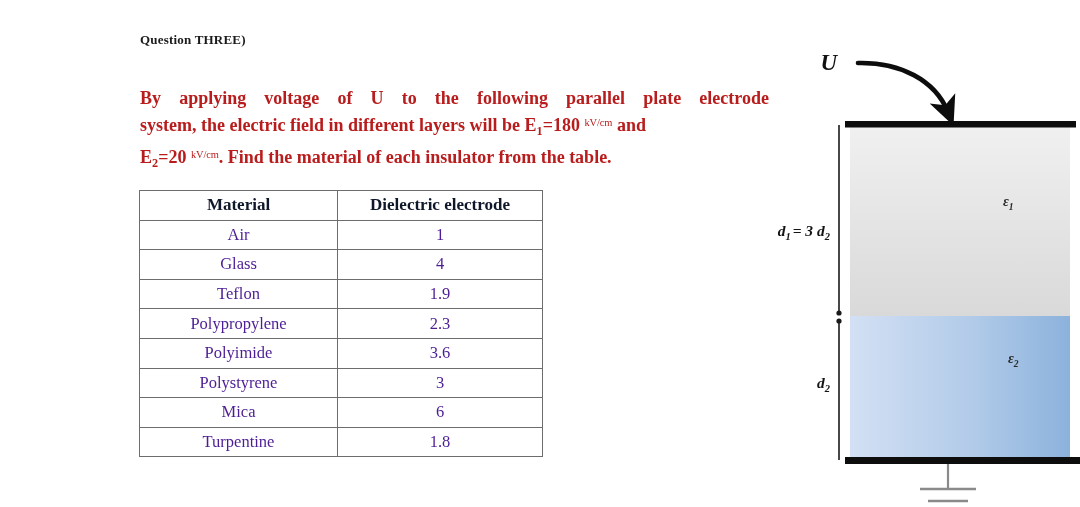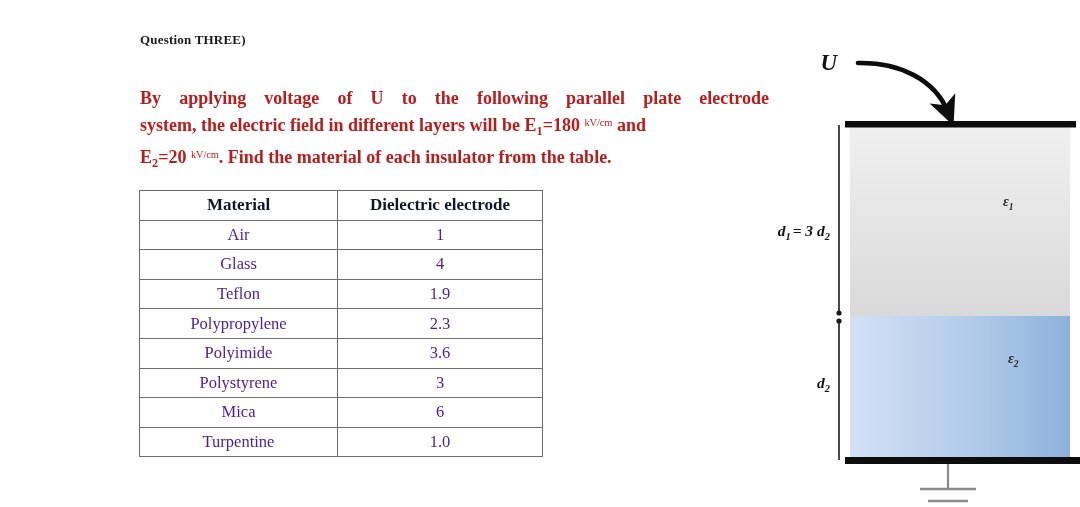--- a/index.html
+++ b/index.html
@@ -169,21 +169,21 @@
       <tr>
         <td>Polystyrene</td>
         <td>3</td>
       </tr>
       <tr>
         <td>Mica</td>
         <td>6</td>
       </tr>
       <tr>
         <td>Turpentine</td>
-        <td>1.0</td>
+        <td>1.8</td>
       </tr>
     </tbody>
 </table>
 
 <div id="diagram">
   <svg width="320" height="487" viewBox="0 0 320 487" xmlns="http://www.w3.org/2000/svg">
     <defs>
       <linearGradient id="grad-layer1" x1="0" y1="0" x2="0" y2="1">
         <stop offset="0%" stop-color="#f0f0f0"></stop>
         <stop offset="100%" stop-color="#d9d9d9"></stop>

